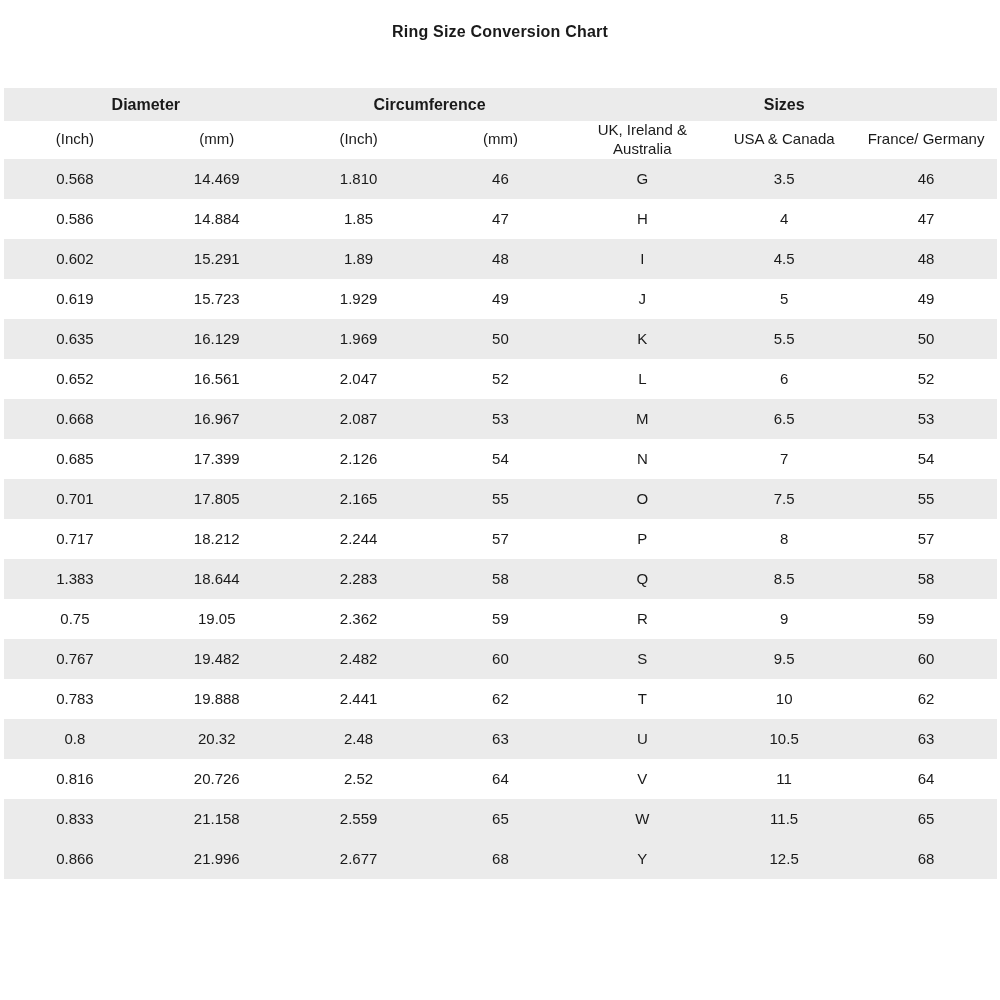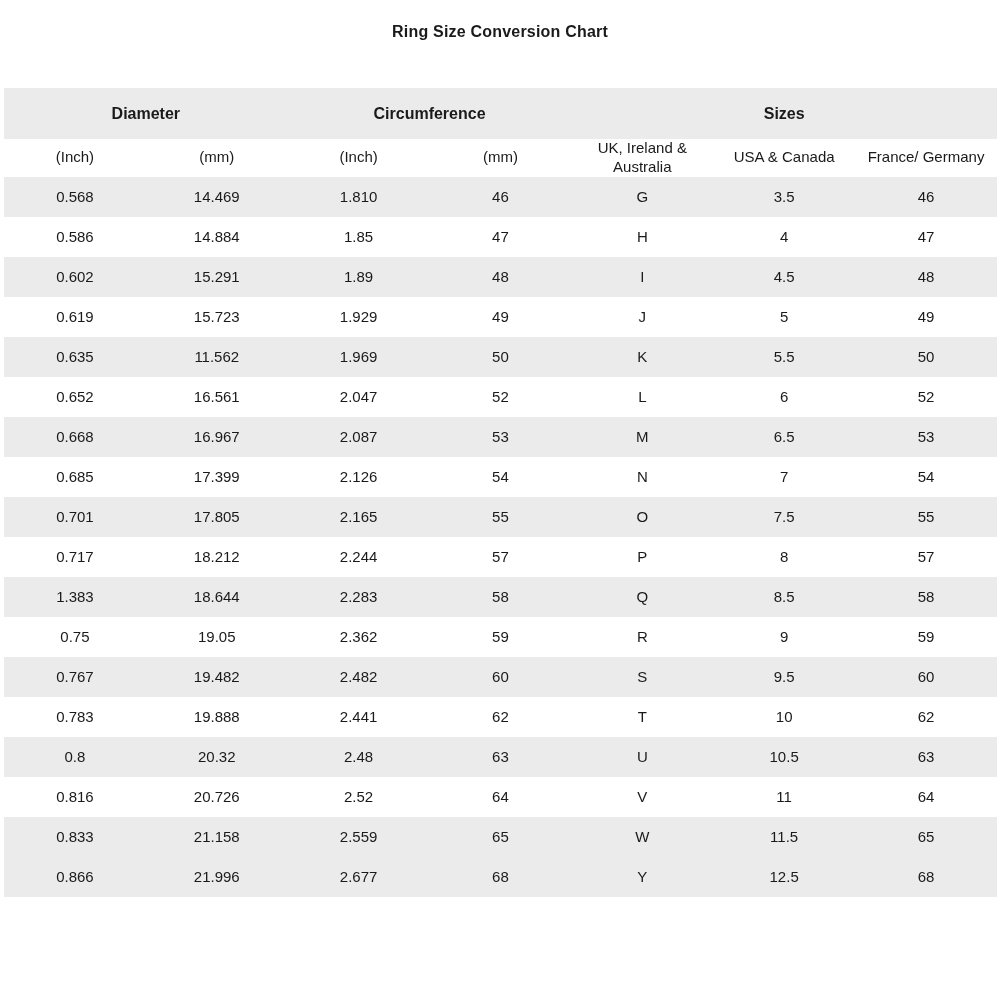--- a/index.html
+++ b/index.html
@@ -27,21 +27,21 @@
     border-collapse: collapse;
     table-layout: fixed;
   }
   table.ring-table th,
   table.ring-table td {
     text-align: center;
     vertical-align: middle;
     padding: 0 4px;
   }
   tr.group-row {
-    height: 51px;
+    height: 33px;
     background: var(--stripe);
   }
   tr.group-row th {
     font-size: 16px;
     font-weight: bold;
   }
   tr.sub-row {
     height: 35px;
     background: var(--bg);
   }
@@ -124,21 +124,21 @@
         <td>0.619</td>
         <td>15.723</td>
         <td>1.929</td>
         <td>49</td>
         <td>J</td>
         <td>5</td>
         <td>49</td>
       </tr>
       <tr class="stripe">
         <td>0.635</td>
-        <td>11.562</td>
+        <td>16.129</td>
         <td>1.969</td>
         <td>50</td>
         <td>K</td>
         <td>5.5</td>
         <td>50</td>
       </tr>
       <tr>
         <td>0.652</td>
         <td>16.561</td>
         <td>2.047</td>

